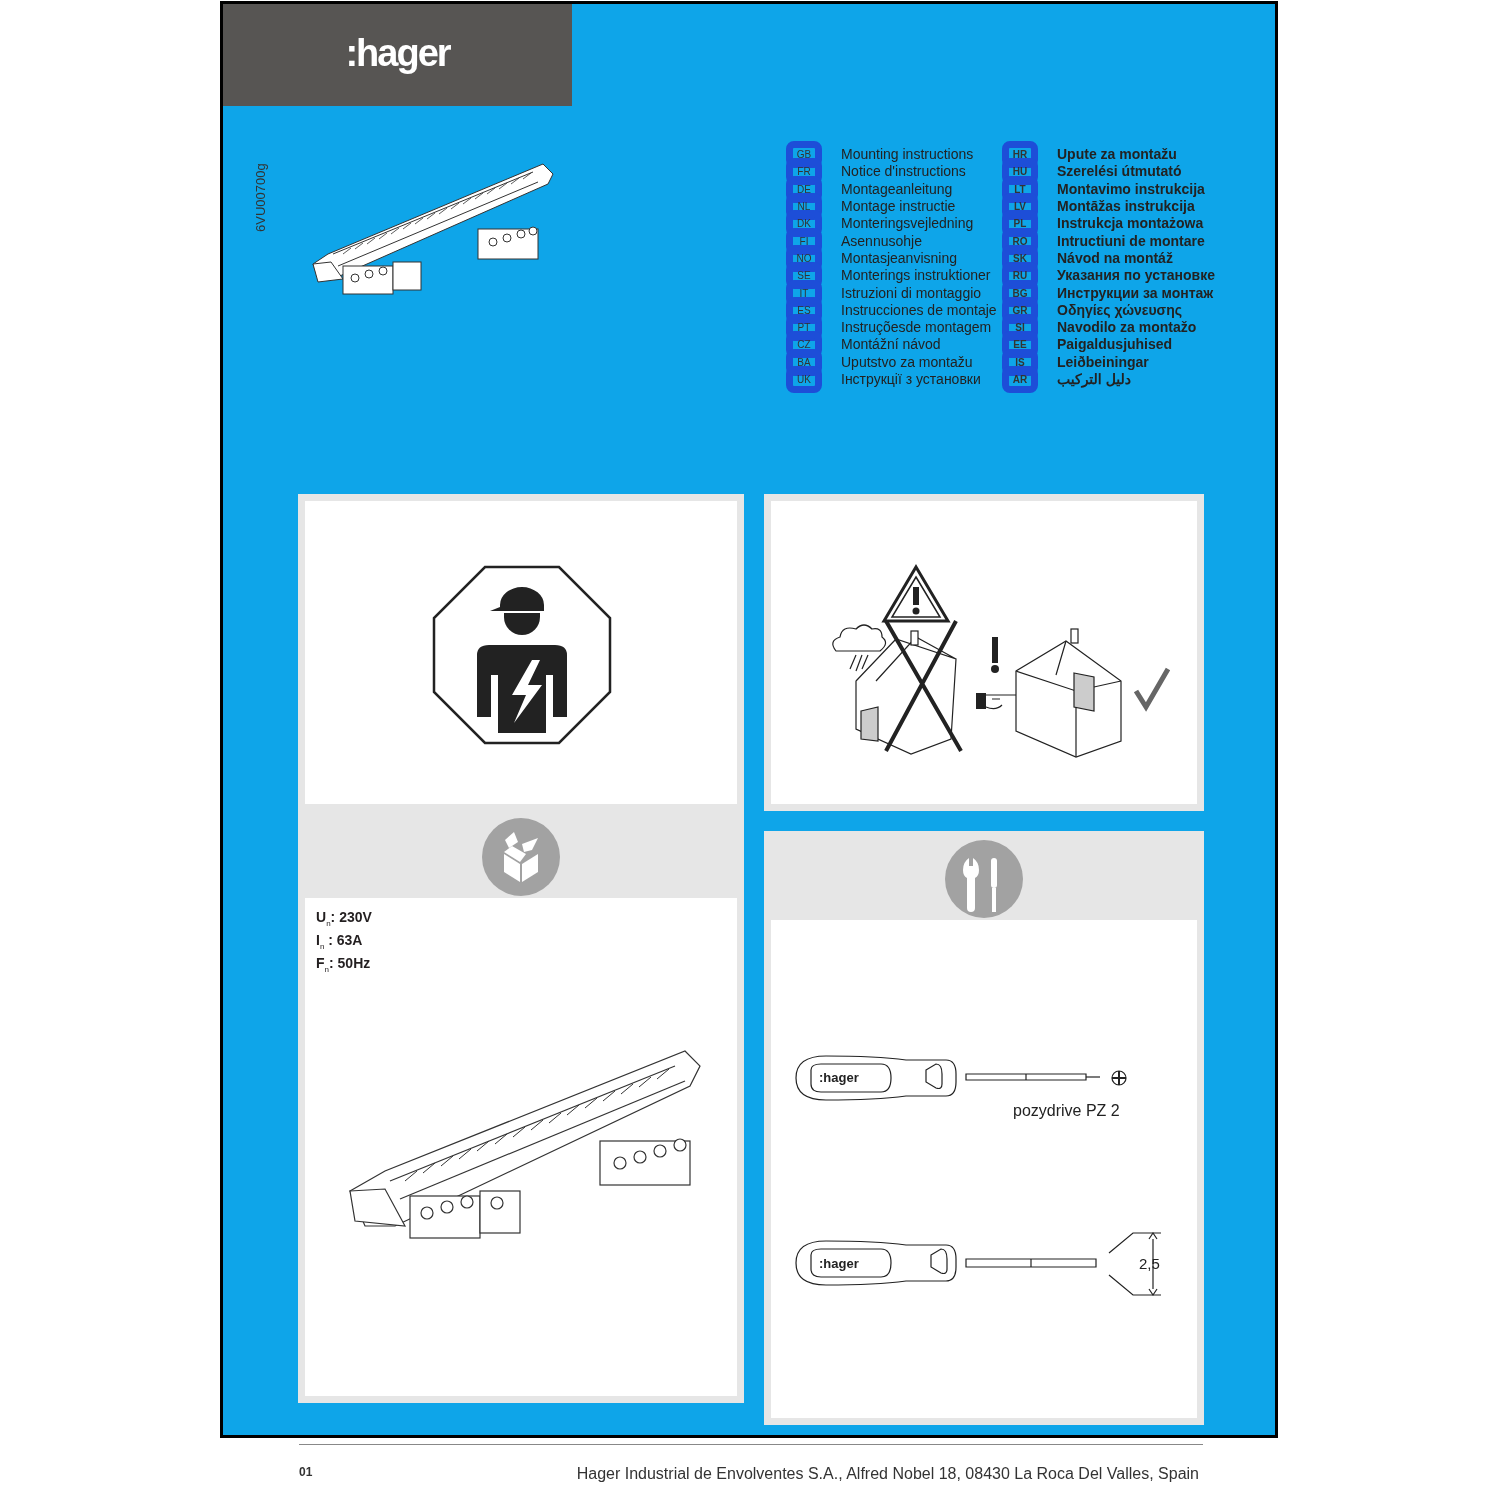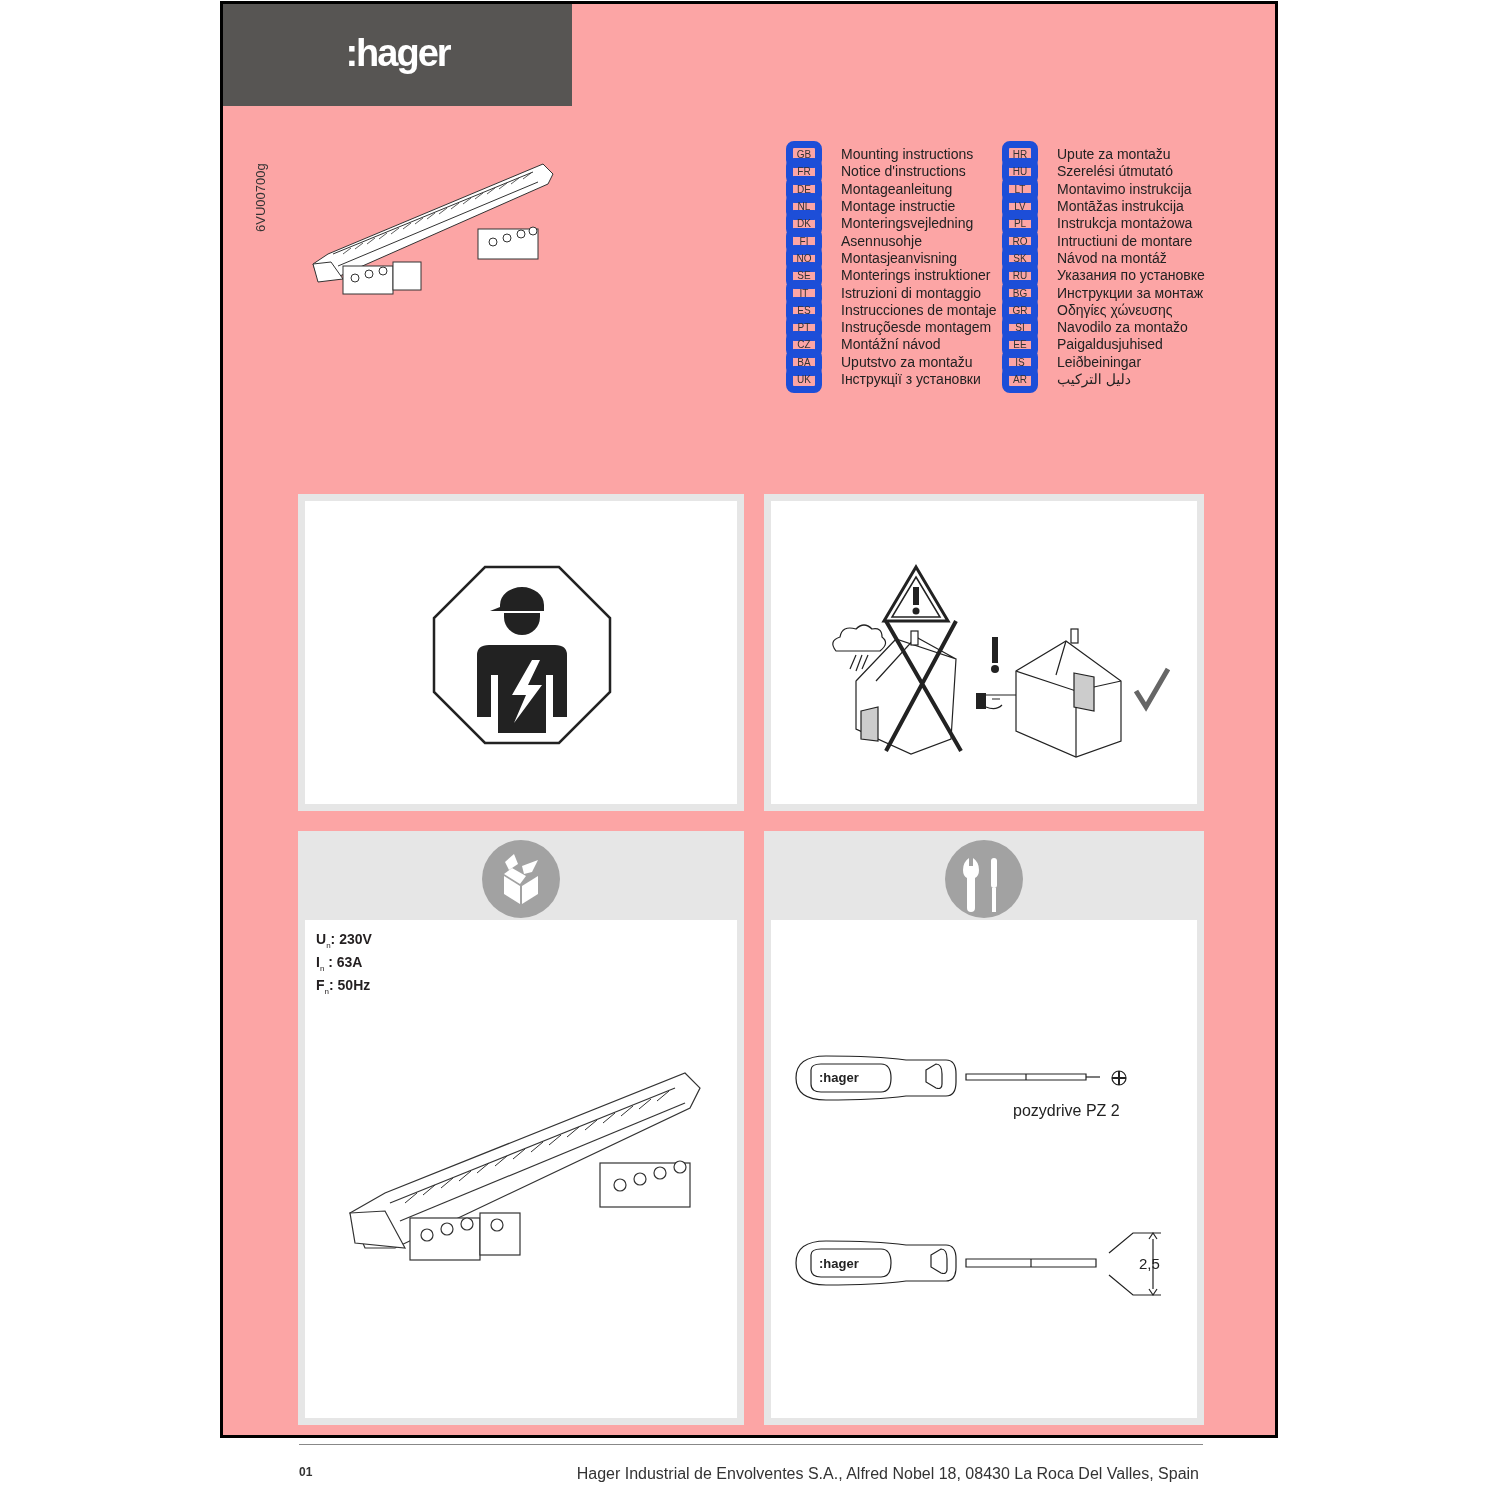--- a/index.html
+++ b/index.html
@@ -1,17 +1,17 @@
 <!DOCTYPE html>
 <html><head>
 <meta charset="utf-8">
 <style>
   html, body { margin:0; padding:0; background:#fff; }
   body { width:1500px; height:1500px; position:relative; overflow:hidden; font-family:"Liberation Sans", sans-serif; color:#231f20; }
-  .page { position:absolute; left:220px; top:1px; width:1058px; height:1437px; border:3px solid #000; background:#fca5a5; box-sizing:border-box; }
+  .page { position:absolute; left:220px; top:1px; width:1058px; height:1437px; border:3px solid #000; background:#0ea5e9; box-sizing:border-box; }
   .logo-band { position:absolute; left:0; top:0; width:349px; height:102px; background:#575553; }
   .logo-text { position:absolute; left:0; right:0; top:28px; text-align:center; color:#fff; font-weight:bold; font-size:38px; letter-spacing:-2px; }
   .doc-code { position:absolute; left:30px; top:150px; transform-origin:0 0; transform:rotate(-90deg) translate(-78px, 0); font-size:13px; color:#333; white-space:nowrap; }
   .product-top { position:absolute; left:80px; top:150px; width:260px; height:150px; }
   .lang-col { position:absolute; top:142px; }
   .lang-row { height:17.3px; display:flex; align-items:center; font-size:14px; line-height:17px; }
   .badge { display:inline-block; width:22px; height:13px; border:7px solid #1d4ed8; border-radius:8px; font-size:10px; line-height:13px; text-align:center; margin-right:19px; color:#333; }
   .lang-label { white-space:nowrap; color:#222; }
   .panel { position:absolute; border:7px solid #e6e6e6; box-sizing:border-box; background:#fff; }
   .panel-header { position:absolute; left:0; right:0; top:0; height:82px; background:#e6e6e6; }
@@ -108,21 +108,21 @@
     <div class="lang-row">
         <span class="badge">BA</span>
         <span class="lang-label">Uputstvo za montažu</span>
       </div>
     <div class="lang-row">
         <span class="badge">UK</span>
         <span class="lang-label">Інструкції з установки</span>
       </div>
   </div>
 
-  <div class="lang-col" style="left:779px;">
+  <div class="lang-col" style="left:779px;font-weight:bold;">
     <div class="lang-row">
         <span class="badge">HR</span>
         <span class="lang-label">Upute za montažu</span>
       </div>
     <div class="lang-row">
         <span class="badge">HU</span>
         <span class="lang-label">Szerelési útmutató</span>
       </div>
     <div class="lang-row">
         <span class="badge">LT</span>
@@ -208,21 +208,21 @@
 
         <path d="M200,110 l50,-30 l55,40 v60 l-45,16 l-60,-26 v-60 z" fill="#fff"></path>
         <path d="M250,80 l-10,34 M200,110 l60,20 l45,-10 M260,130 v66"></path>
         <rect x="255" y="68" width="7" height="14" fill="#fff"></rect>
         <polygon points="258,112 278,116 278,150 258,146" fill="#ccc"></polygon>
         <path d="M320,130 l10,16 l22,-38" stroke="#666" stroke-width="5"></path>
       </g>
     </svg>
   </div>
 
-  <div class="panel" style="left:75px; top:827px; width:446px; height:594px;">
+  <div class="panel" style="left:75px; top:805px; width:446px; height:594px;">
     <div class="panel-header">
       <svg class="header-icon" viewBox="0 0 78 78">
         <ellipse cx="39" cy="39" rx="39" ry="39" fill="#a2a2a2"></ellipse>
         <polygon points="23,22 32,14 36,24 27,30" fill="#fff"></polygon>
         <polygon points="40,26 56,20 50,32 42,34" fill="#fff"></polygon>
         <polygon points="22,36 38,46 38,64 22,54" fill="#fff"></polygon>
         <polygon points="40,46 56,36 56,54 40,64" fill="#fff"></polygon>
         <polygon points="22,34 30,28 44,36 38,44" fill="#fff"></polygon>
       </svg>
     </div>

